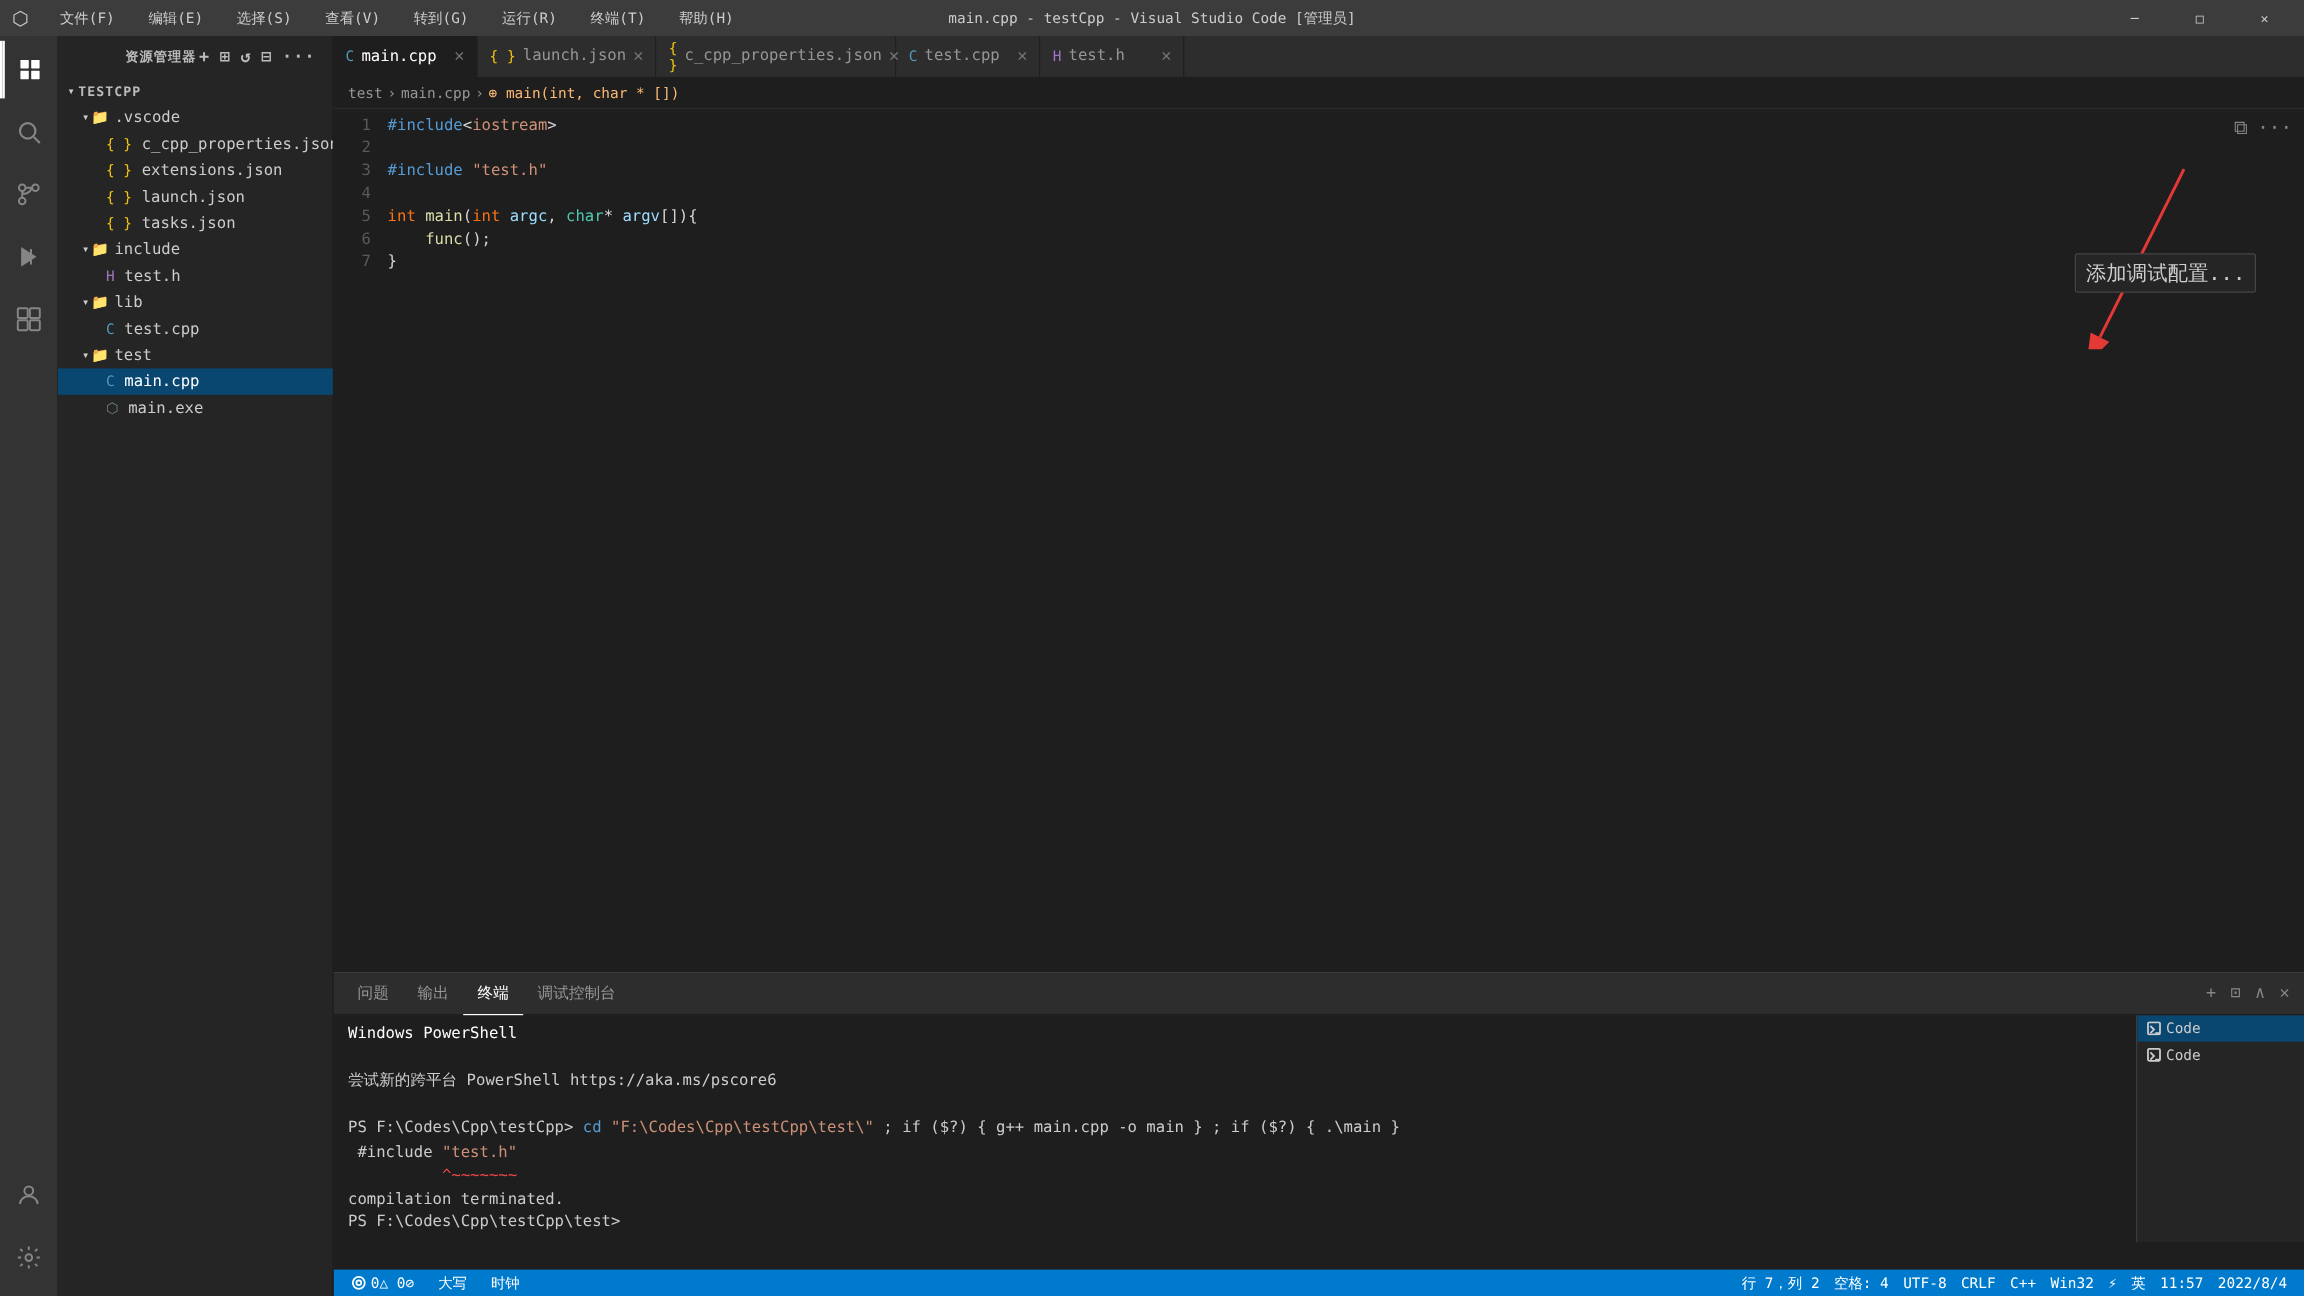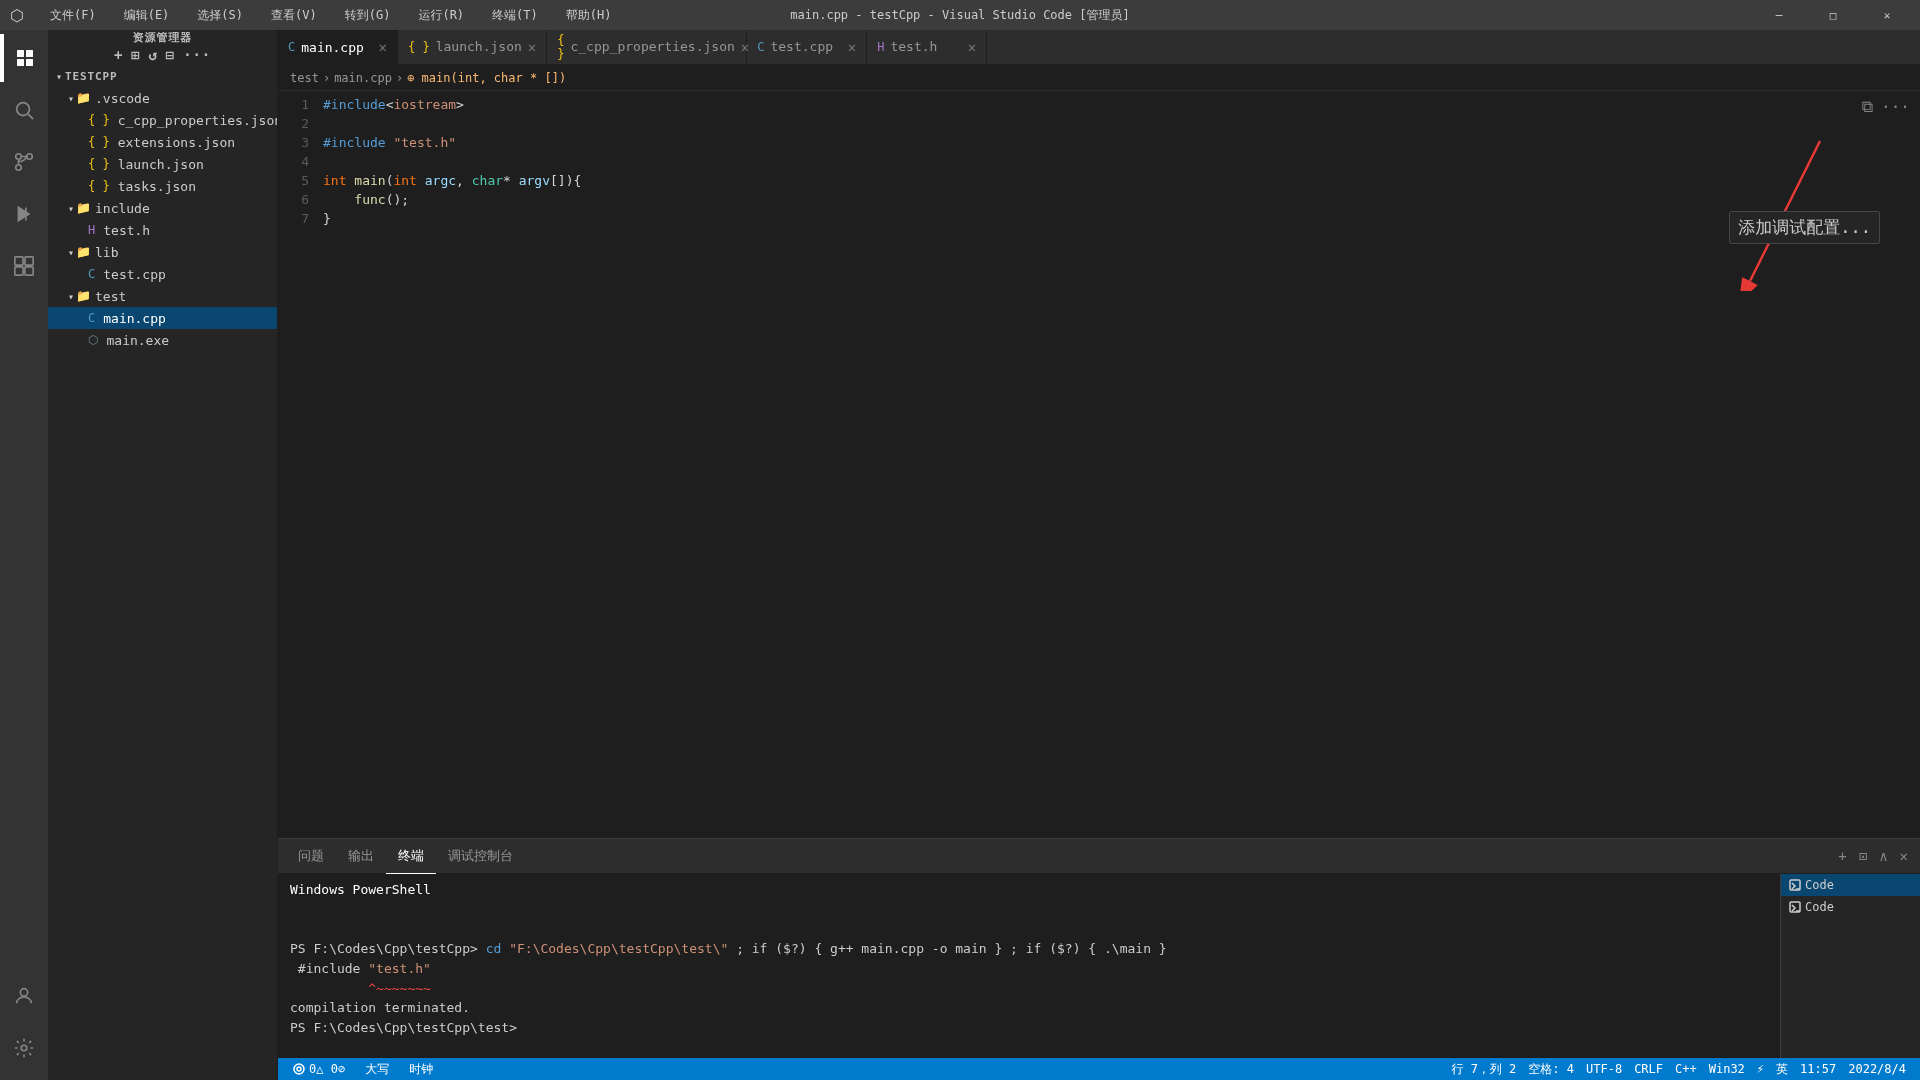--- a/index.html
+++ b/index.html
@@ -53,29 +53,28 @@
     #sidebar {
       width: 230px;
       background: #252526;
       display: flex;
       flex-direction: column;
       border-right: 1px solid #1e1e1e;
     }
     #sidebar-header {
       display: flex;
       align-items: center;
-      justify-content: center;
+      justify-content: flex-end;
       padding: 8px 12px;
       font-size: 11px;
       font-weight: 700;
       text-transform: uppercase;
       letter-spacing: 0.08em;
       color: #bbbbbb;
       height: 35px;
-      flex-direction: column;
     }
     #sidebar-header .header-actions { display: flex; gap: 4px; }
     .sidebar-icon-btn { cursor: pointer; color: #bbbbbb; font-size: 14px; padding: 2px; }
 
     
     #file-tree { flex: 1; overflow-y: auto; font-size: 13px; }
     .tree-item {
       display: flex;
       align-items: center;
       height: 22px;
@@ -252,20 +251,21 @@
     
     #statusbar {
       height: 22px;
       background: #007acc;
       display: flex;
       align-items: center;
       padding: 0 8px;
       font-size: 12px;
       color: #ffffff;
       gap: 8px;
+      margin-top: 28px;
     }
     .status-item { display: flex; align-items: center; gap: 3px; padding: 0 6px; height: 22px; cursor: pointer; }
     .status-right { margin-left: auto; display: flex; align-items: center; }
 
     
     .term-panel-item {
       display: flex;
       align-items: center;
       padding: 2px 8px;
       font-size: 12px;
@@ -522,20 +522,21 @@
           <span class="panel-action-btn" title="新建终端">+</span>
           <span class="panel-action-btn">⊡</span>
           <span class="panel-action-btn">∧</span>
           <span class="panel-action-btn">✕</span>
         </div>
       </div>
       <div style="flex:1; display:flex; position:relative;">
         <div id="terminal-content">
           <div><span class="term-white">Windows PowerShell</span></div>
           <div>&nbsp;</div>
+          <div><span class="term-gray">尝试新的跨平台 PowerShell https://aka.ms/pscore6</span></div>
           <div>&nbsp;</div>
           <div style="line-height:1.6;">
             <span class="term-prompt">PS F:\Codes\Cpp\testCpp&gt; </span><span class="term-cmd">cd </span><span style="color:#ce9178;">"F:\Codes\Cpp\testCpp\test\"</span><span class="term-prompt"> ; if ($?) { g++ main.cpp -o main } ; if ($?) { .\main }</span>
           </div>
           <div><span class="term-gray">&nbsp;#include <span style="color:#ce9178;">"test.h"</span></span></div>
           <div><span class="term-error">&nbsp;&nbsp;&nbsp;&nbsp;&nbsp;&nbsp;&nbsp;&nbsp;&nbsp;&nbsp;^~~~~~~~</span></div>
           <div><span class="term-gray">compilation terminated.</span></div>
           <div><span class="term-prompt">PS F:\Codes\Cpp\testCpp\test&gt;</span></div>
         </div>
 

